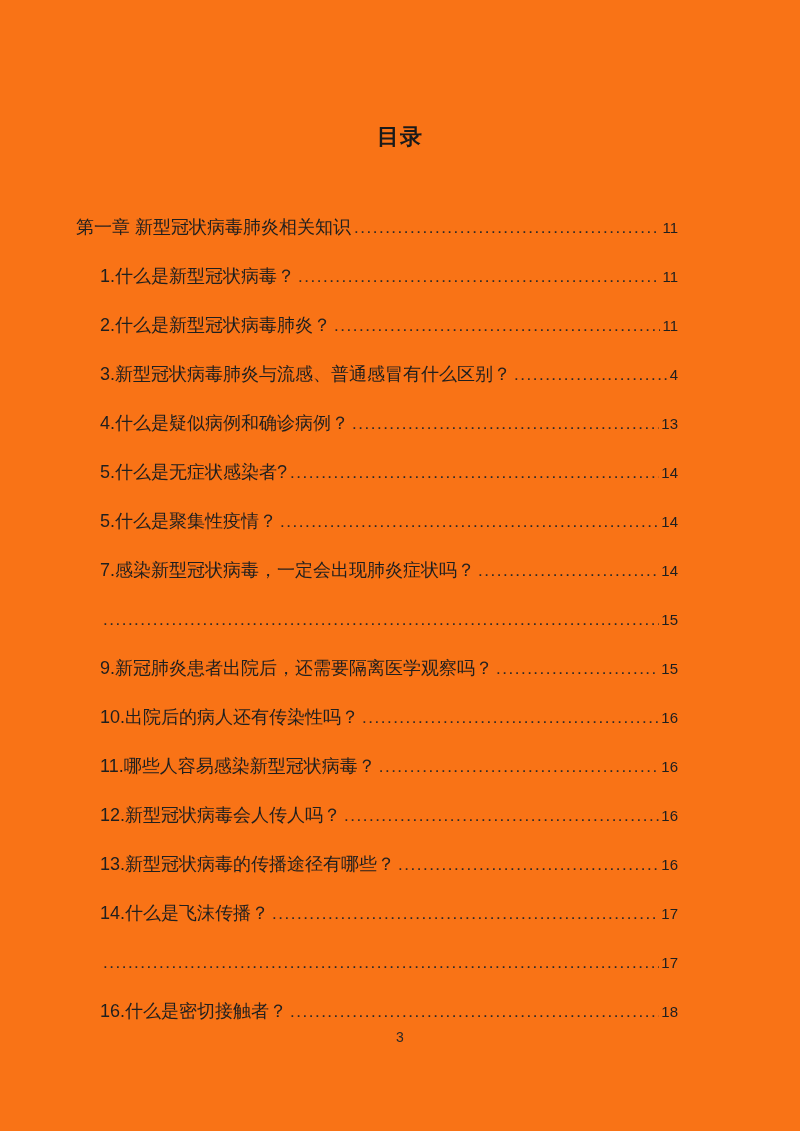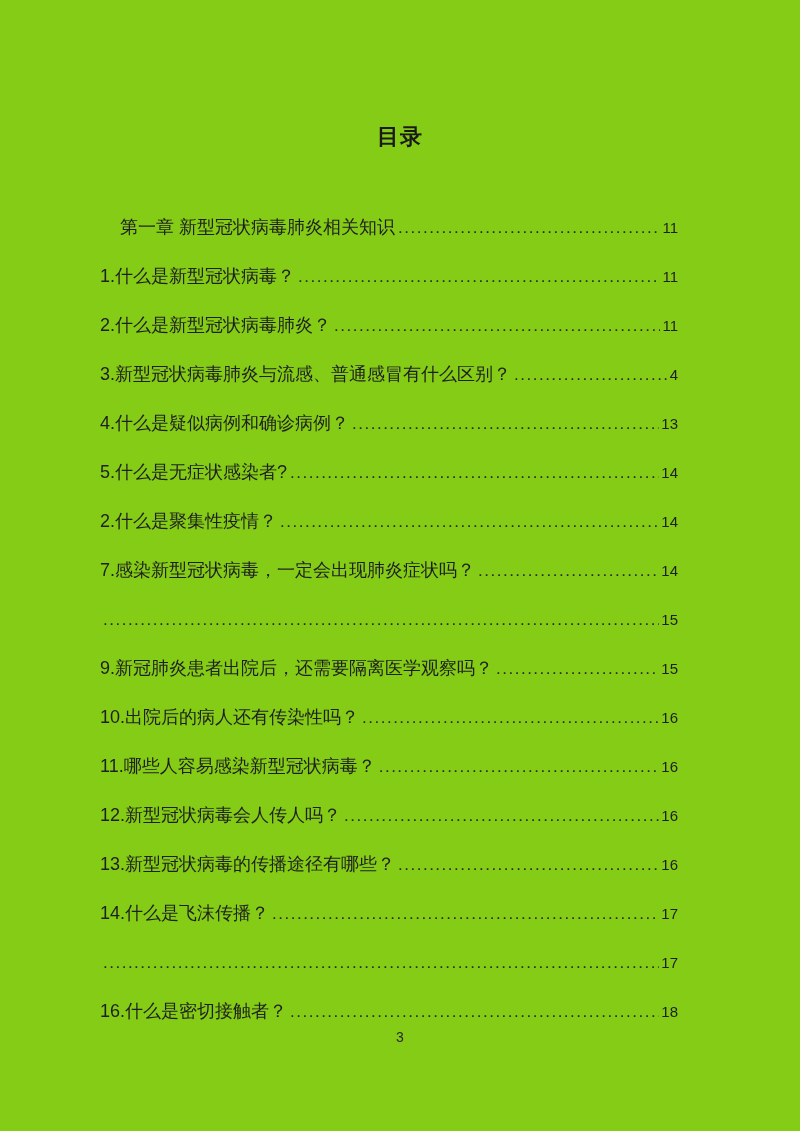--- a/index.html
+++ b/index.html
@@ -5,21 +5,21 @@
   html, body {
     margin: 0;
     padding: 0;
     background: #ffffff;
   }
   .page {
     position: relative;
     width: 800px;
     height: 1131px;
     margin: 0 auto;
-    background: #84cc16;
+    background: #f97316;
     font-family: "Liberation Sans", "DejaVu Sans", sans-serif;
     color: #1f1f1f;
     overflow: hidden;
   }
   .doc-title {
     position: absolute;
     top: 122px;
     left: 0;
     right: 0;
     margin: 0;
@@ -40,21 +40,21 @@
     display: flex;
     align-items: baseline;
     height: 49px;
     line-height: 49px;
     font-size: 18px;
     padding-left: 100px;
     padding-right: 122px;
     cursor: pointer;
   }
   .toc-row.chapter {
-    padding-left: 120px;
+    padding-left: 76px;
   }
   .toc-label {
     white-space: nowrap;
     flex: 0 0 auto;
   }
   .toc-dots {
     flex: 1 1 auto;
     min-width: 0;
     overflow: hidden;
     white-space: nowrap;
@@ -110,21 +110,21 @@
     <span class="toc-label">4.什么是疑似病例和确诊病例？</span>
     <span class="toc-dots">........................................................................................................................................................................................................</span>
     <span class="toc-page">13</span>
   </div>
       <div class="toc-row">
     <span class="toc-label">5.什么是无症状感染者?</span>
     <span class="toc-dots">........................................................................................................................................................................................................</span>
     <span class="toc-page">14</span>
   </div>
       <div class="toc-row">
-    <span class="toc-label">2.什么是聚集性疫情？</span>
+    <span class="toc-label">5.什么是聚集性疫情？</span>
     <span class="toc-dots">........................................................................................................................................................................................................</span>
     <span class="toc-page">14</span>
   </div>
       <div class="toc-row">
     <span class="toc-label">7.感染新型冠状病毒，一定会出现肺炎症状吗？</span>
     <span class="toc-dots">........................................................................................................................................................................................................</span>
     <span class="toc-page">14</span>
   </div>
       <div class="toc-row">
     <span class="toc-dots">........................................................................................................................................................................................................</span>

